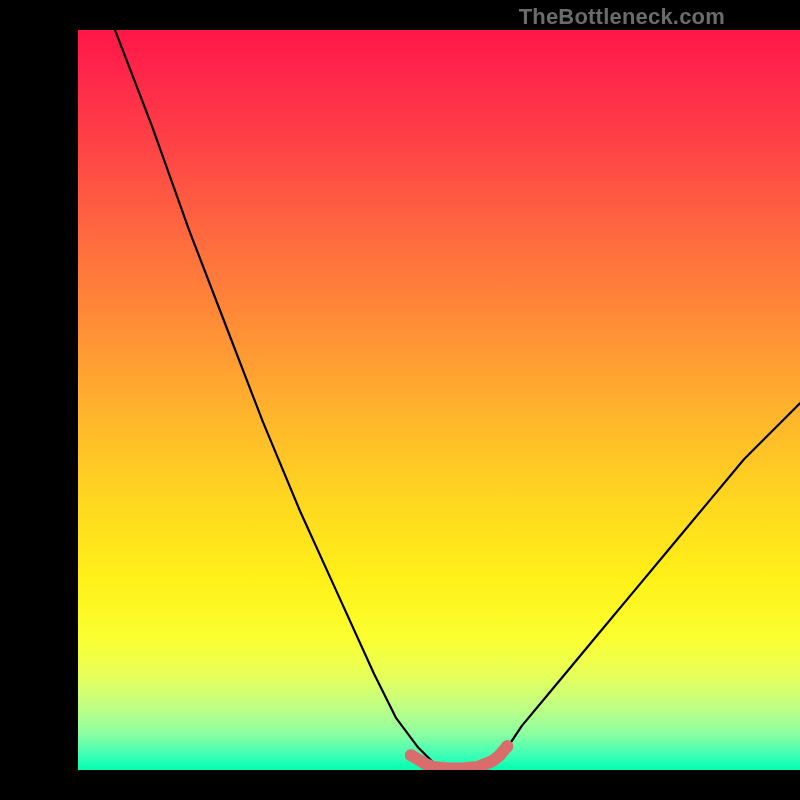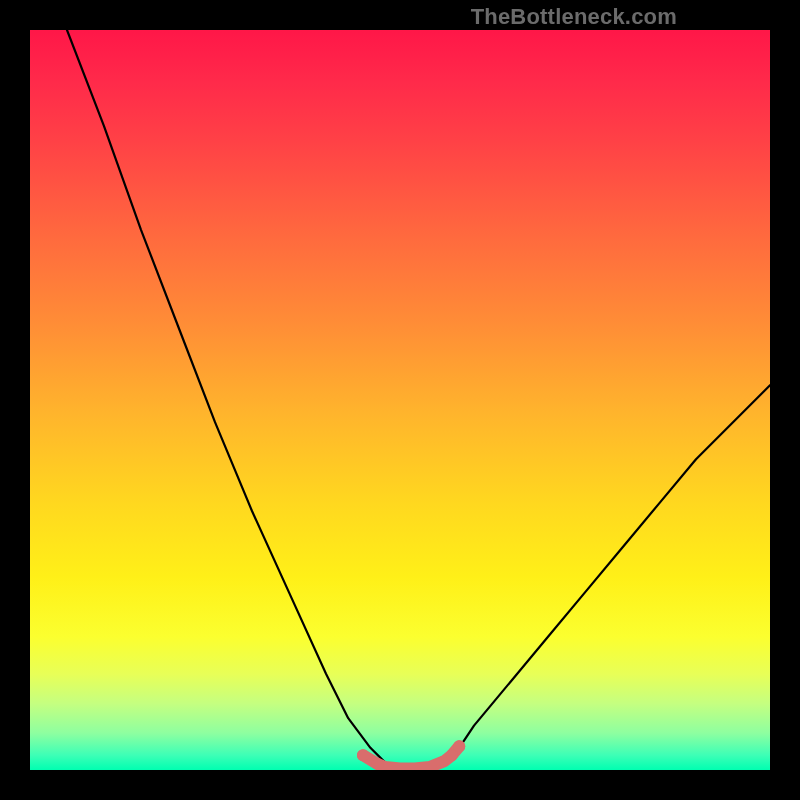--- a/index.html
+++ b/index.html
@@ -9,20 +9,21 @@
     height: 800px;
     background: #000;
     font-family: Arial, Helvetica, sans-serif;
     overflow: hidden;
   }
   .frame {
     position: relative;
     width: 683px;
     height: 800px;
     background: #000;
+    margin-left: 48px;
   }
   .plot-area {
     position: absolute;
     left: 30px;
     top: 30px;
     width: 740px;
     height: 740px;
     overflow: hidden;
   }
   .gradient-bg {

